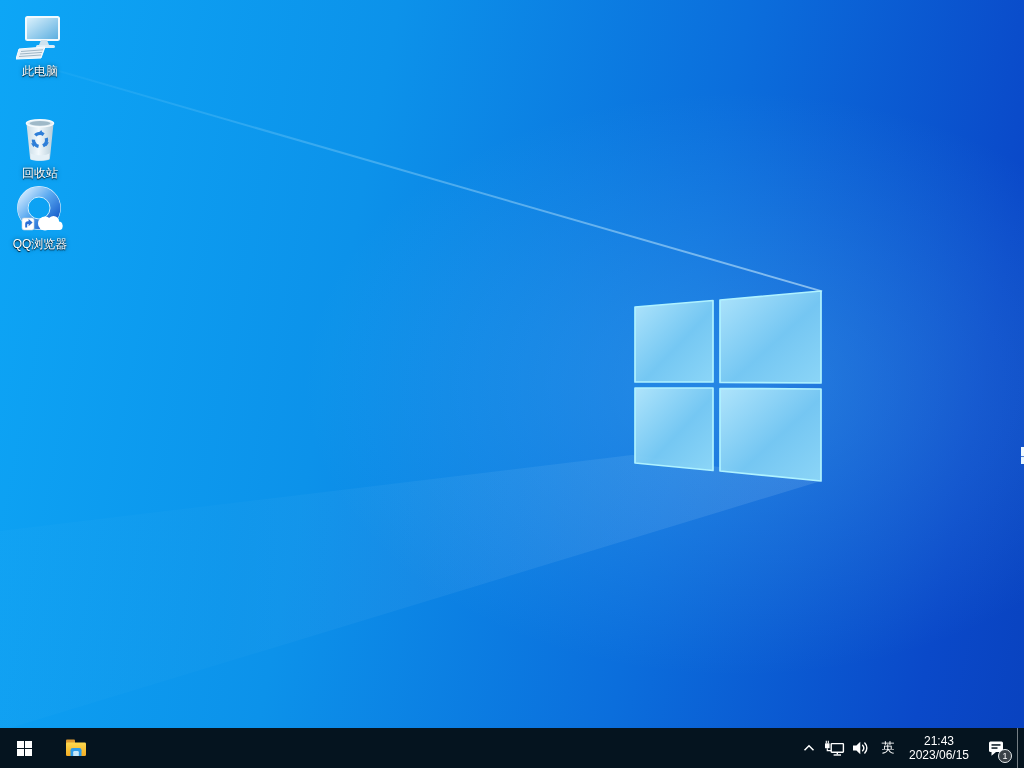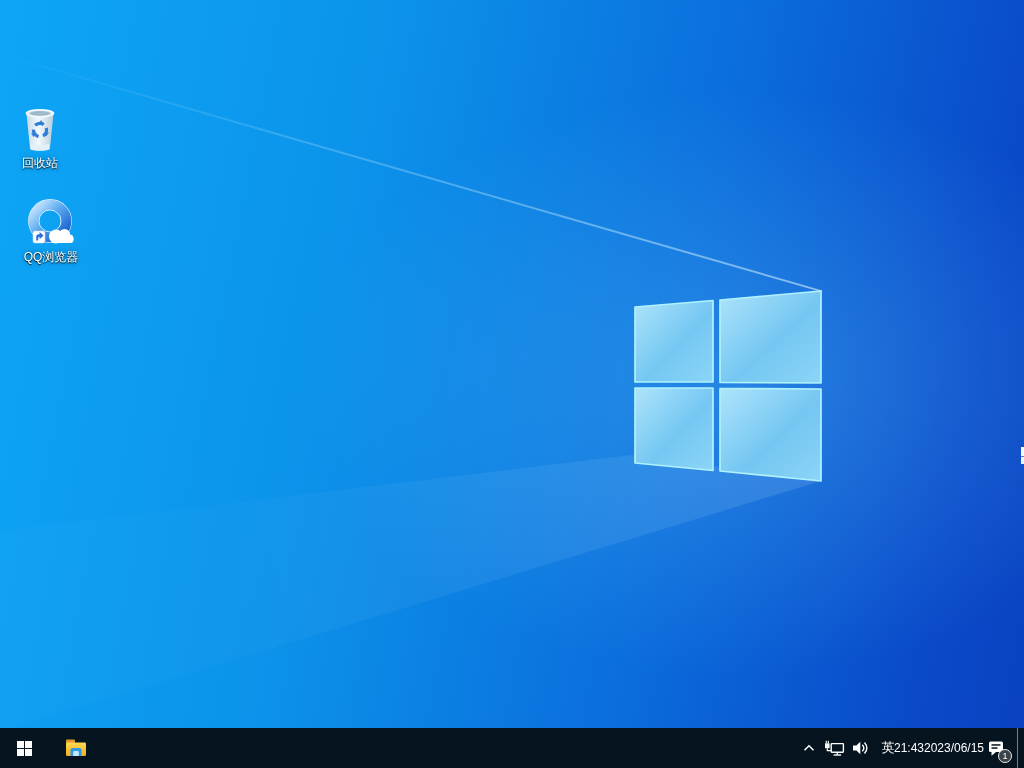--- a/index.html
+++ b/index.html
@@ -28,21 +28,21 @@
     background:linear-gradient(to left, rgba(220,246,255,0.16), rgba(220,246,255,0.02) 78%);
   }
   .logo-svg{position:absolute;inset:0;}
 
   
   .icon-cell{
     position:absolute;left:1px;width:78px;height:86px;
     display:flex;flex-direction:column;align-items:center;
     cursor:default;
   }
-  .cell-1{top:12px;} .cell-2{top:104px;} .cell-3{top:198px;padding-left:11px;}
+  .cell-1{top:12px;} .cell-2{top:104px;justify-content:center;} .cell-3{top:185px;}
   .icon-art{width:52px;height:52px;display:flex;align-items:center;justify-content:center;}
   .icon-label{
     margin-top:1px;font-size:12px;line-height:13px;color:#fff;text-align:center;
     text-shadow:0 1px 1px rgba(0,0,0,0.9), 0 0 4px rgba(0,0,0,0.55);
     white-space:nowrap;
   }
 
   
   .edge-artifact{
     position:absolute;right:0;top:447px;width:3px;height:17px;
@@ -59,21 +59,21 @@
     height:40px;cursor:pointer;flex:0 0 auto;
   }
   .tb-start{width:48px;}
   .tb-explorer{width:48px;margin-left:4px;}
   .tb-spacer{flex:1 1 auto;}
   .tb-tray{display:flex;align-items:stretch;flex:0 0 auto;}
   .tb-chevron{width:24px;}
   .tb-net,.tb-vol{width:26px;}
   .tb-lang{width:30px;font-size:13px;}
   .tb-clock{
-    width:72px;display:flex;flex-direction:row;align-items:center;justify-content:center;
+    width:72px;display:flex;flex-direction:column;align-items:center;justify-content:center;
     font-size:12px;line-height:14px;cursor:pointer;
   }
   .tb-notif{width:42px;position:relative;}
   .notif-badge{
     position:absolute;right:5px;bottom:5px;width:14px;height:14px;border-radius:50%;
     background:#3A4147;border:1px solid #E9EDF0;box-sizing:border-box;
     font-size:9px;line-height:12px;text-align:center;color:#fff;
   }
   .tb-showdesk{
     width:6px;border-left:1px solid rgba(255,255,255,0.45);cursor:pointer;
@@ -97,20 +97,40 @@
       </linearGradient>
     </defs>
     <g stroke="#AFF2FF" stroke-width="1.7" stroke-linejoin="round" fill="url(#pane)">
       <polygon points="635,307 713,300.5 713,382 635,382"></polygon>
       <polygon points="720,300 821,291 821,383 720,382.5"></polygon>
       <polygon points="635,388 713,388 713,470.5 635,463"></polygon>
       <polygon points="720,388.5 821,389 821,481 720,471"></polygon>
     </g>
   </svg>
 
+  <div class="icon-cell cell-1">
+    <div class="icon-art">
+      <svg width="48" height="46" viewBox="0 0 48 46">
+        <defs>
+          <linearGradient id="scr" x1="0" y1="0" x2="1" y2="1">
+            <stop offset="0" stop-color="#DFF3FD"></stop>
+              <stop offset="1" stop-color="#57ACDF"></stop>
+          </linearGradient>
+        </defs>
+        <rect x="10" y="2" width="33" height="23" rx="1.5" fill="url(#scr)" stroke="#F2FAFE" stroke-width="2"></rect>
+        <polygon points="25,25 31,25 33,30 23,30" fill="#CFE3EF"></polygon>
+        <rect x="20" y="30" width="19" height="3" rx="1.5" fill="#DCEDF7"></rect>
+        <polygon points="3,34 29,32 25,43 0,44" fill="#E9F1F7" stroke="#FBFDFE" stroke-width="1"></polygon>
+        <line x1="5" y1="36.5" x2="27" y2="34.8" stroke="#9FB6C6" stroke-width="1"></line>
+        <line x1="4" y1="39" x2="26" y2="37.4" stroke="#9FB6C6" stroke-width="1"></line>
+        <line x1="3" y1="41.5" x2="25" y2="40" stroke="#9FB6C6" stroke-width="1"></line>
+      </svg>
+    </div>
+    <div class="icon-label">此电脑</div>
+  </div>
 
   <div class="icon-cell cell-2">
     <div class="icon-art">
       <svg width="46" height="50" viewBox="0 0 44 48">
         <defs>
           <linearGradient id="bin" x1="0" y1="0" x2="1" y2="0">
             <stop offset="0" stop-color="#C7DAE5"></stop>
               <stop offset="0.45" stop-color="#F2F9FD"></stop>
               <stop offset="1" stop-color="#B5CCD9"></stop>
           </linearGradient>

